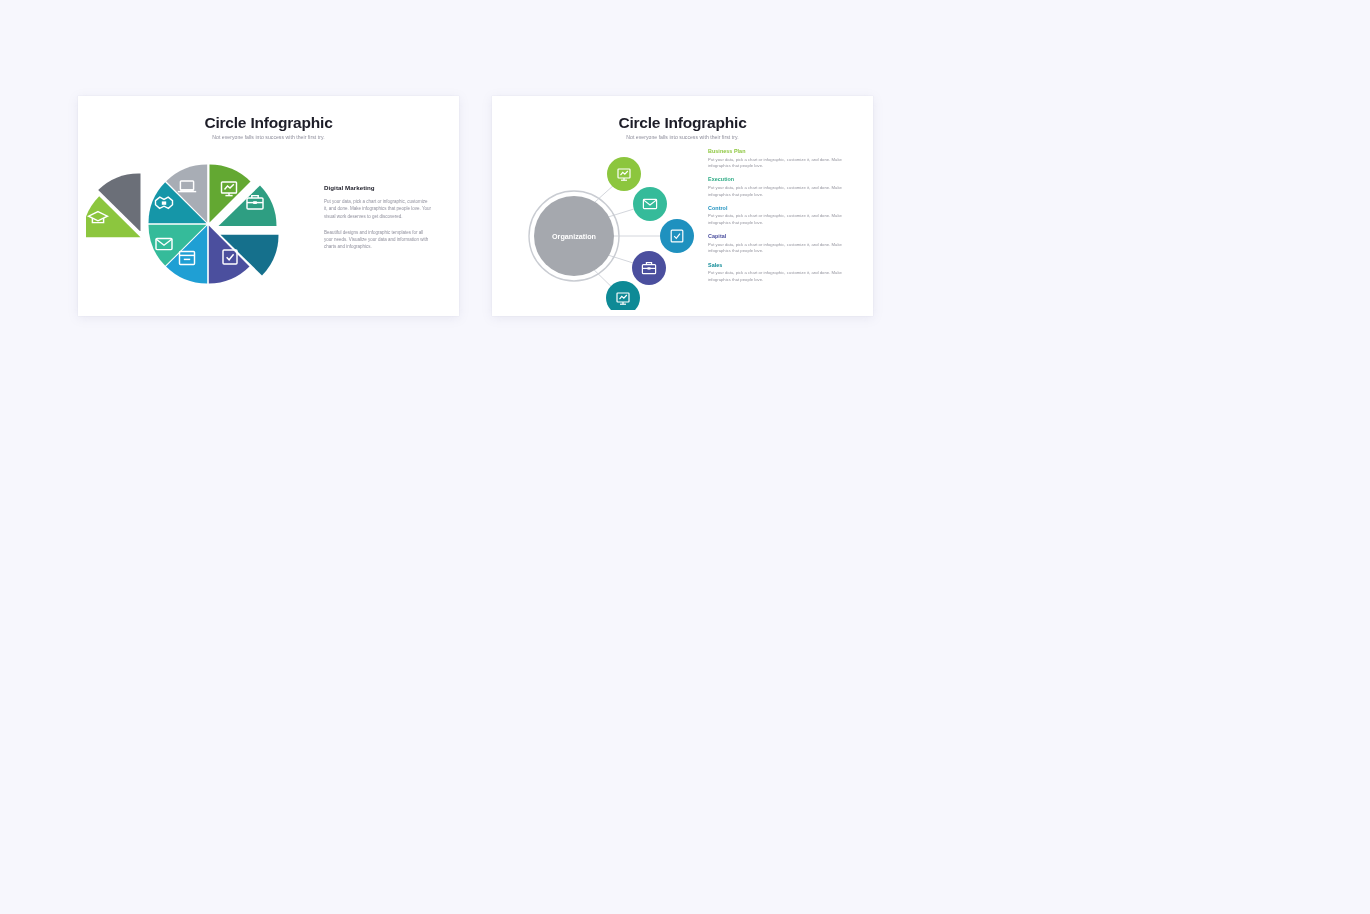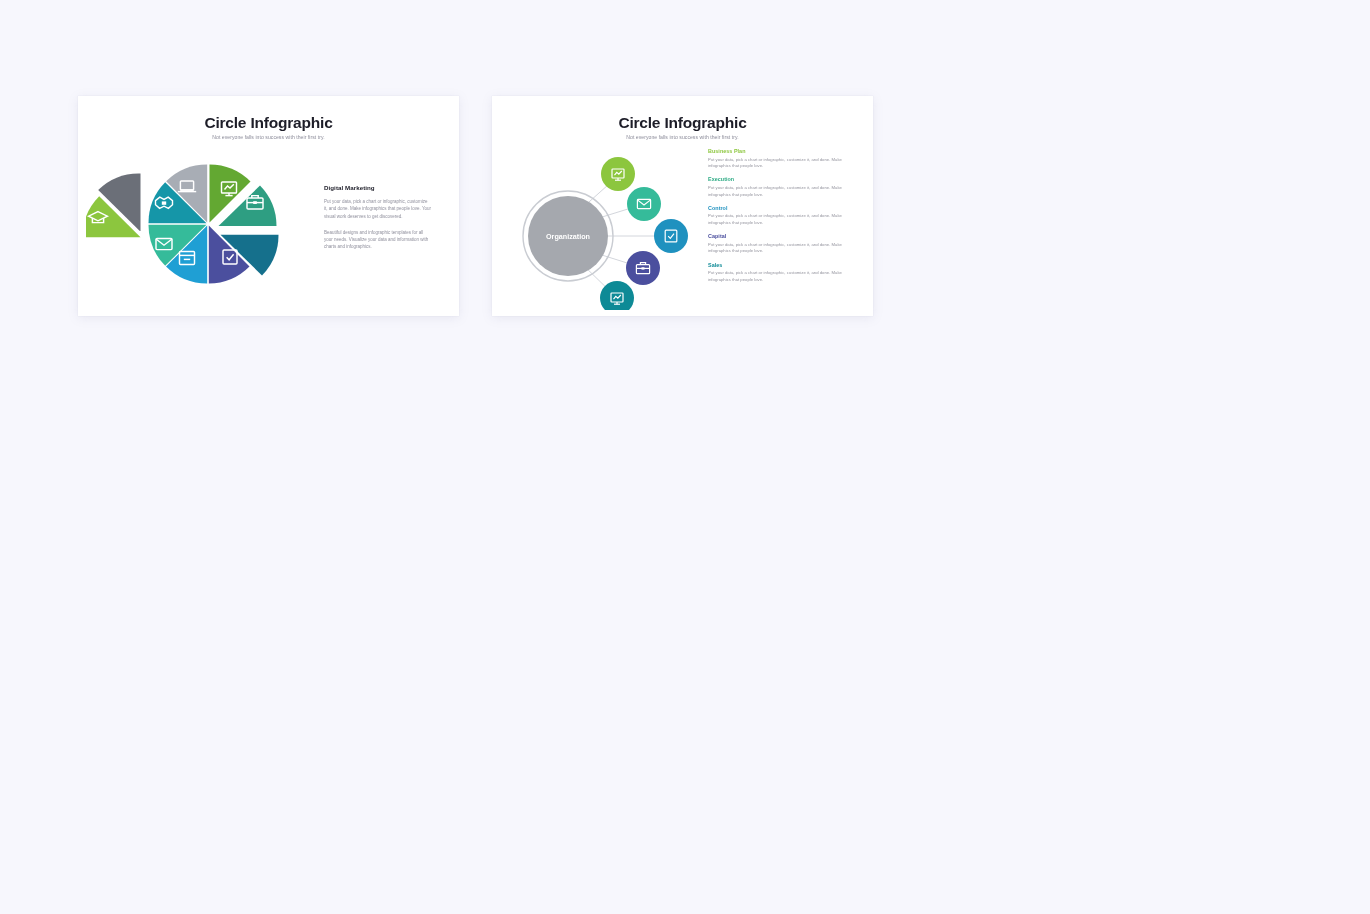--- a/index.html
+++ b/index.html
@@ -61,21 +61,21 @@
     letter-spacing: 0.05px;
   }
   .pie-text p {
     font-size: 4.5px;
     line-height: 1.62;
     color: #8f8f9c;
     margin-bottom: 9px;
   }
 
   
-  .bub-wrap { position: absolute; left: 22px; top: 44px; width: 200px; height: 170px; }
+  .bub-wrap { position: absolute; left: 28px; top: 44px; width: 200px; height: 170px; }
 
   .bub-list { position: absolute; left: 216px; top: 52px; width: 142px; }
   .bub-item { margin-bottom: 6.4px; }
   .bub-item h4 {
     font-size: 5.4px;
     font-weight: 700;
     margin-bottom: 2.6px;
     letter-spacing: 0.05px;
   }
   .bub-item p {

